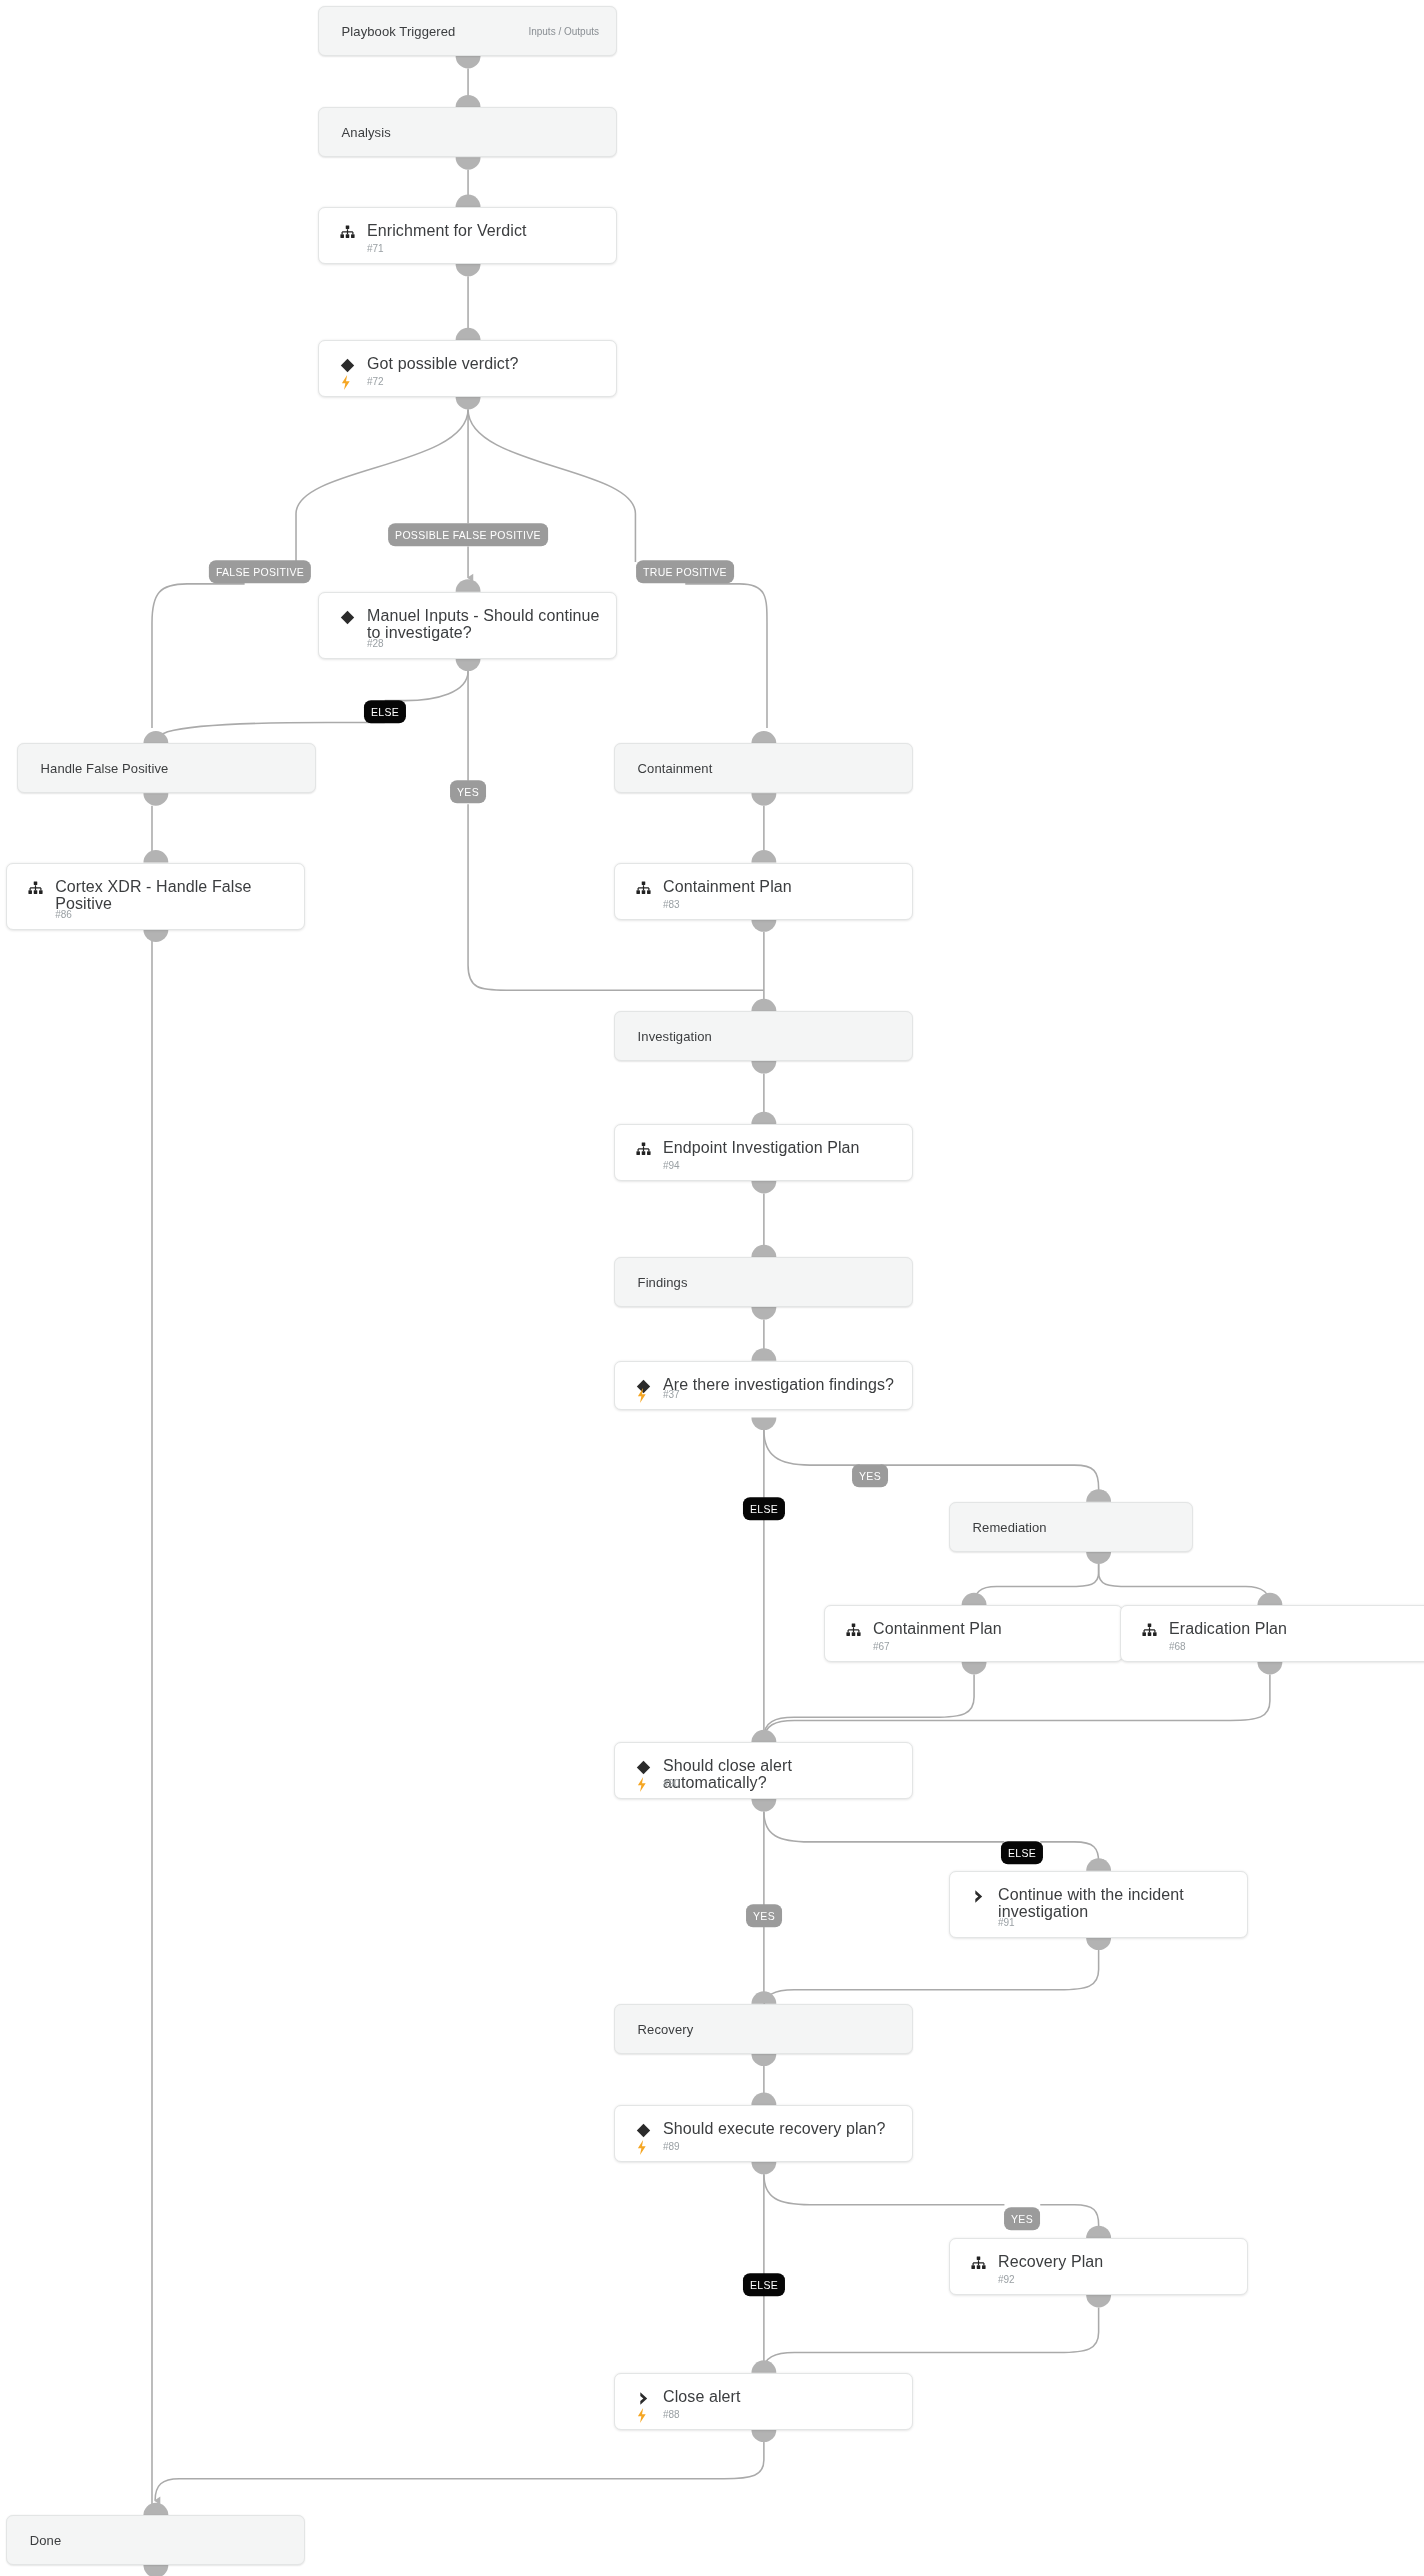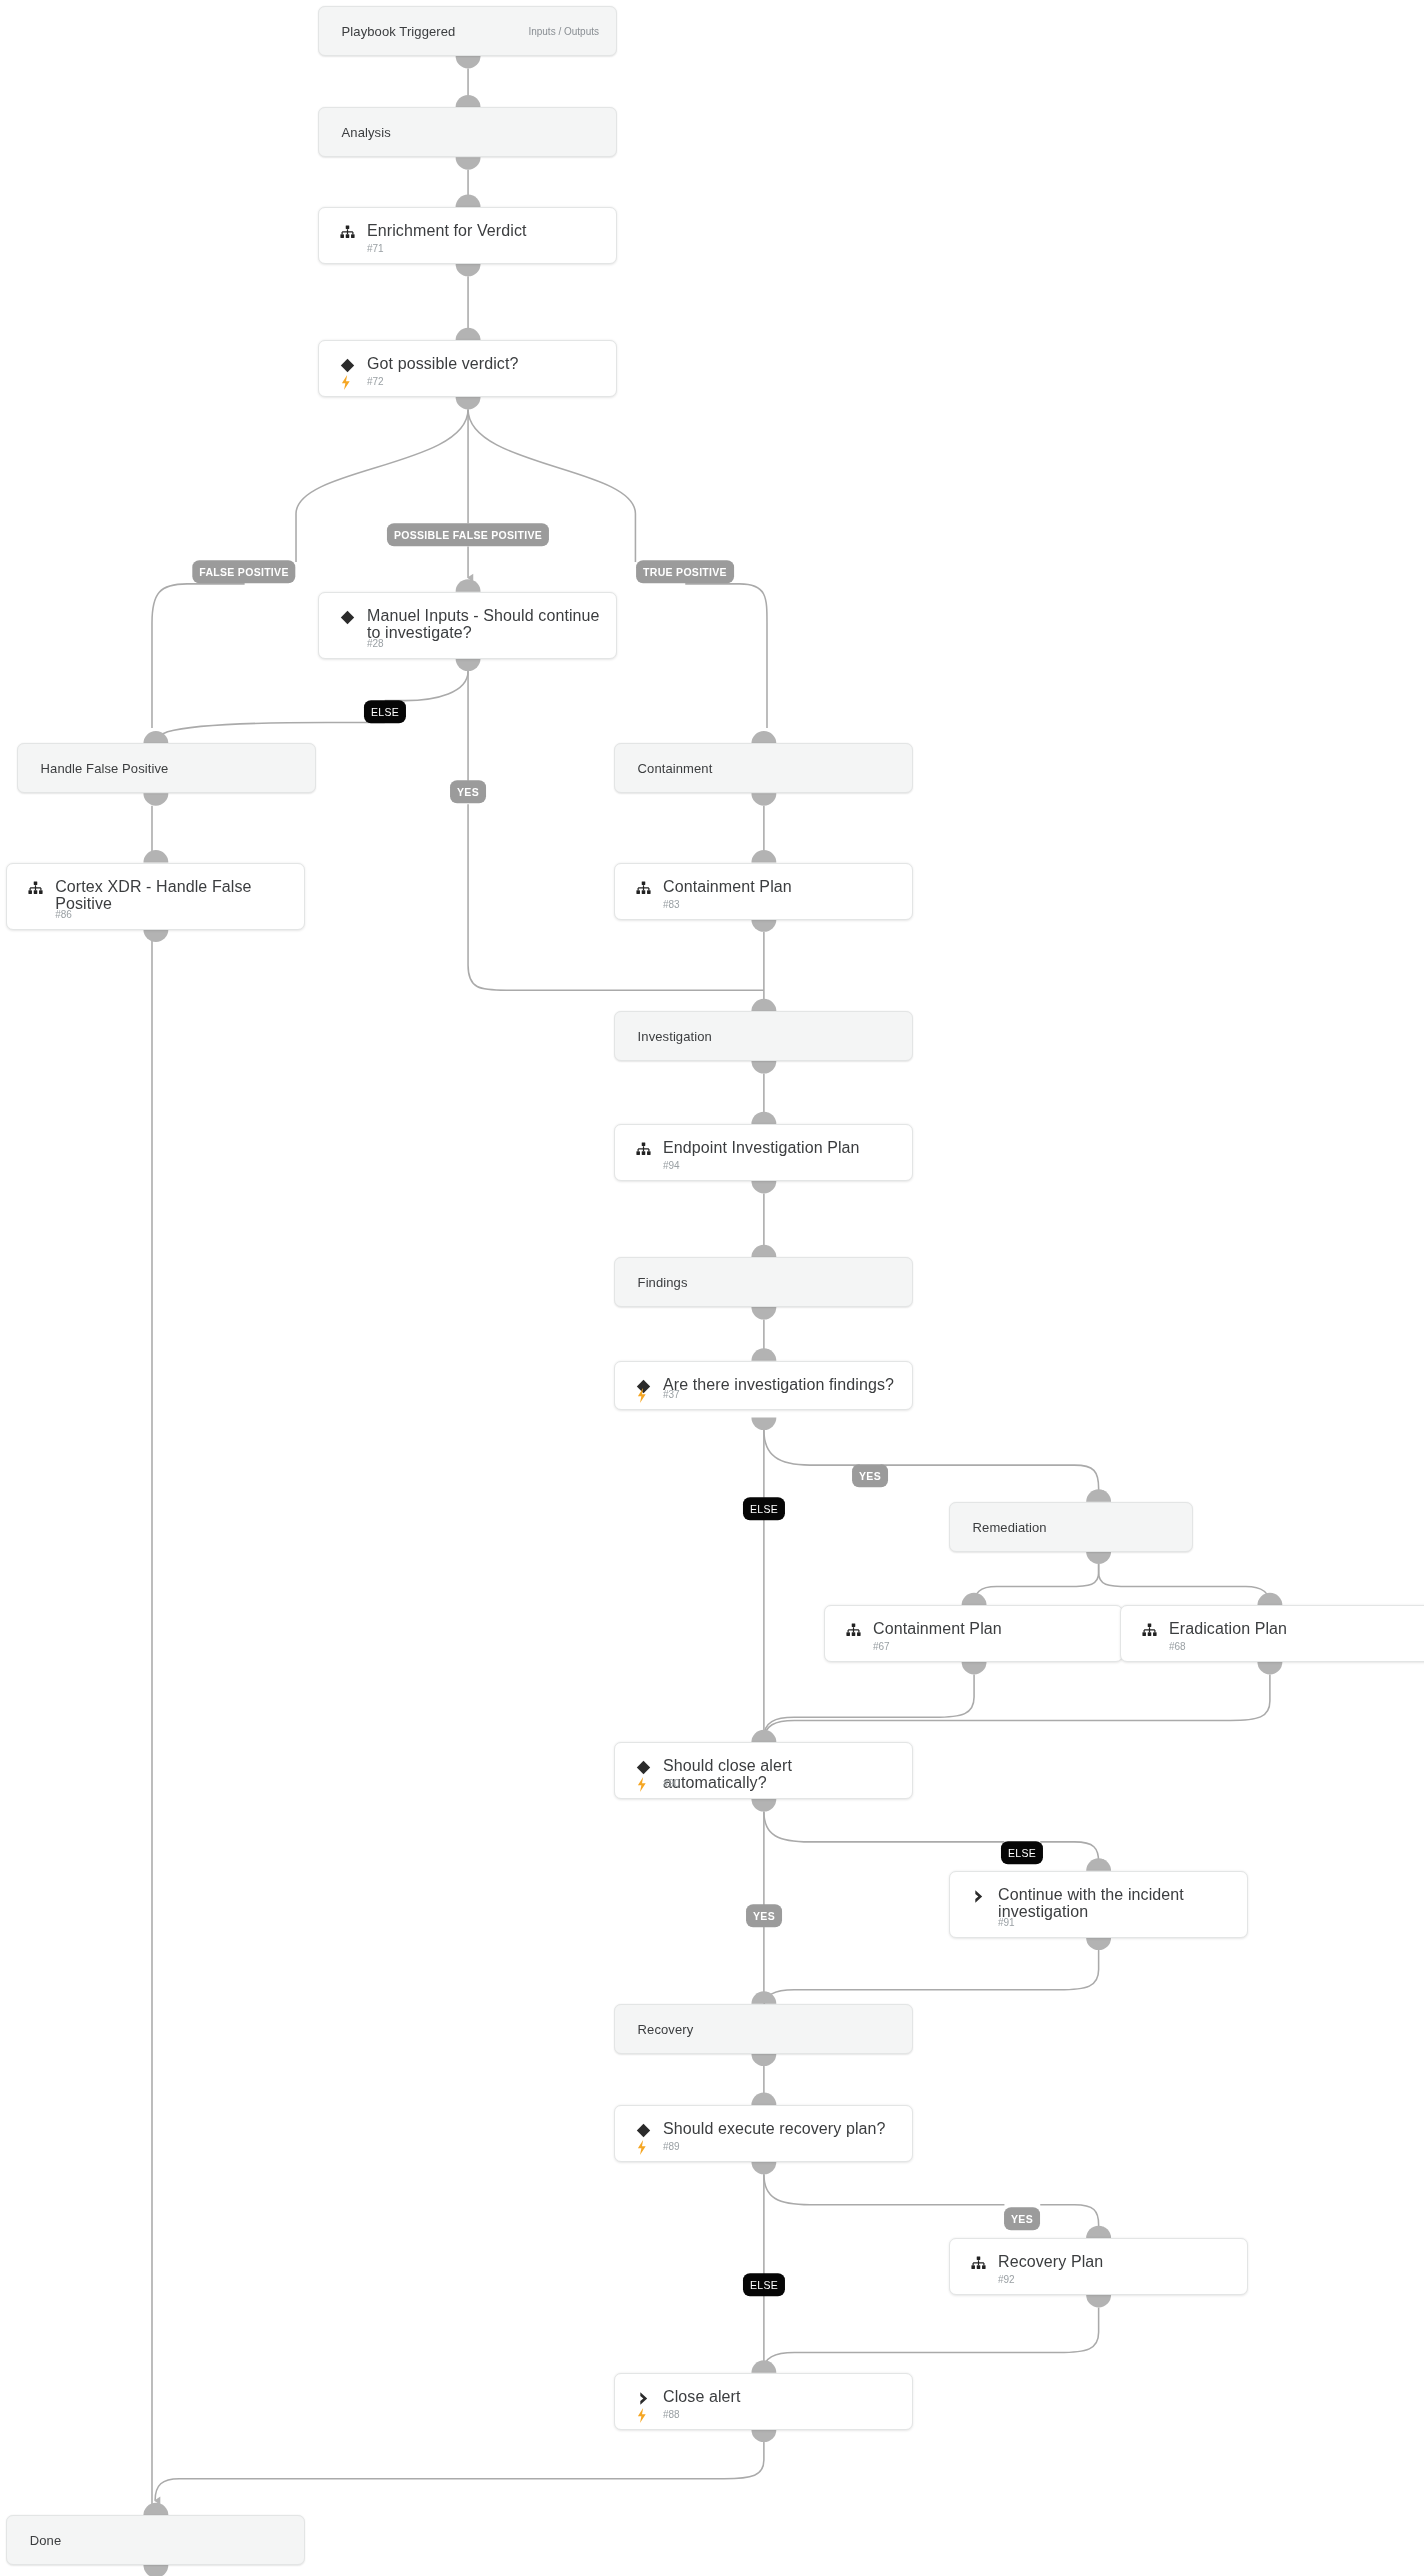--- a/index.html
+++ b/index.html
@@ -31,21 +31,21 @@
   }
   .t-id{position:absolute;left:48px;bottom:8.6px;font-size:10px;color:#9aa0a4;}
   .t-auto{position:absolute;left:20px;bottom:5.4px;width:14px;height:17px;display:block;}
 
   .badge{
     position:absolute;box-sizing:border-box;display:flex;align-items:center;justify-content:center;
     height:23.4px;border-radius:7px;padding:0 7px;
     font-size:10.5px;color:#ffffff;letter-spacing:0.3px;white-space:nowrap;
     transform:translate(-50%,-50%);
   }
-  .badge.gray{background:#9b9b9b;font-weight:bold;}
+  .badge.gray{background:#9b9b9b;}
   .badge.black{background:#060606;}
 </style>
 </head>
 <body>
 
 <div id="canvas">
 
   <svg id="edges" viewBox="0 0 1830 3309" xmlns="http://www.w3.org/2000/svg">
     <defs>
       <marker id="arw" markerWidth="12" markerHeight="12" refX="5.5" refY="8.2" orient="auto" markerUnits="userSpaceOnUse">
@@ -326,21 +326,21 @@
         <span class="t-auto"><svg viewBox="0 0 18 24" width="14" height="17">
             <path d="M10.6 1.5 L3.2 13.2 L8.1 13.2 L6.2 22.5 L14.2 10.2 L9.0 10.2 Z" fill="#f5a623"></path>
           </svg></span>
         <div class="t-id">#88</div>
       </div>
       <div class="node section" style="left: 6.2px; top: 2515px; width: 299px; height: 50px;">
         <div class="sec-title">Done</div>
       </div>
     </div>
   <div id="labels">
-      <div class="badge gray" style="left: 244px; top: 572px;">FALSE POSITIVE</div>
+      <div class="badge gray" style="left: 260px; top: 572px;">FALSE POSITIVE</div>
       <div class="badge gray" style="left: 468px; top: 535px;">POSSIBLE FALSE POSITIVE</div>
       <div class="badge gray" style="left: 685px; top: 572px;">TRUE POSITIVE</div>
       <div class="badge black" style="left: 385px; top: 712px;">ELSE</div>
       <div class="badge gray" style="left: 468px; top: 792px;">YES</div>
       <div class="badge gray" style="left: 870px; top: 1476px;">YES</div>
       <div class="badge black" style="left: 764px; top: 1509px;">ELSE</div>
       <div class="badge black" style="left: 1022px; top: 1853px;">ELSE</div>
       <div class="badge gray" style="left: 764px; top: 1916px;">YES</div>
       <div class="badge gray" style="left: 1022px; top: 2219px;">YES</div>
       <div class="badge black" style="left: 764px; top: 2285px;">ELSE</div>

